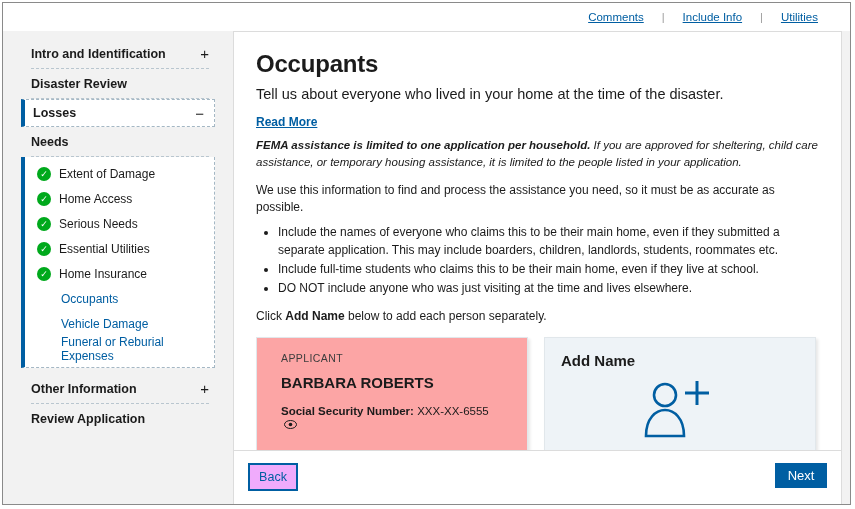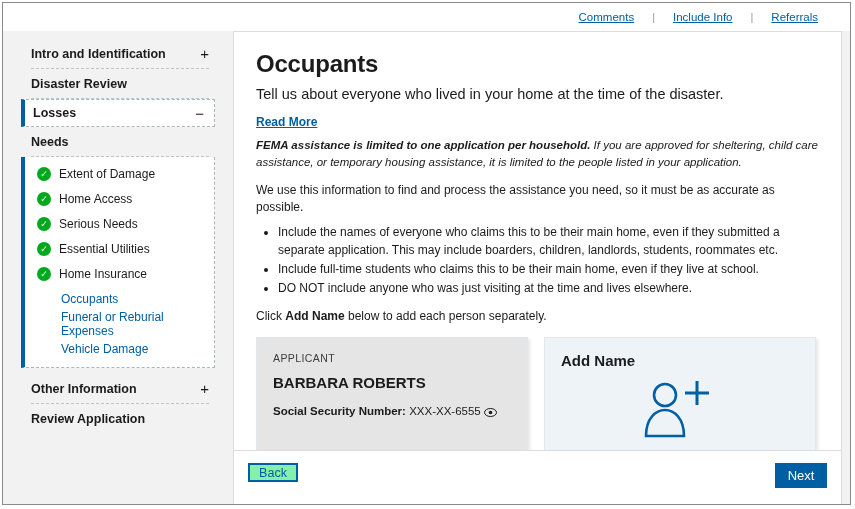--- a/index.html
+++ b/index.html
@@ -187,25 +187,25 @@
   }
   ul.bullets li { margin-bottom: 2px; }
   .cards-row {
     display: flex;
     gap: 16px;
     margin-top: 12px;
   }
   .occ-card {
     width: 272px;
     height: 142px;
-    background: #e5e5e5;
+    background: #fca5a5;
     border: 1px solid #e1e7eb;
     box-shadow: 2px 2px 3px rgba(0,0,0,0.10);
     box-sizing: border-box;
-    padding: 14px 16px;
+    padding: 14px 24px;
   }
   .occ-label {
     font-size: 10.5px;
     letter-spacing: 0.4px;
     color: #3d3d3d;
     margin-bottom: 10px;
   }
   .occ-name {
     font-size: 15px;
     font-weight: bold;
@@ -255,22 +255,22 @@
     background: #ffffff;
     border: 1px solid #dcdcdc;
     border-top: none;
     box-sizing: border-box;
   }
   .btn-back {
     position: absolute;
     left: 14px;
     top: 12px;
     width: 50px;
-    height: 19px;
-    background: #86efac;
+    height: 28px;
+    background: #f0abfc;
     border: 2px solid #005ea2;
     color: #005ea2;
     font-size: 12.5px;
     font-weight: normal;
     cursor: pointer;
     font-family: "Liberation Sans", sans-serif;
   }
   .btn-next {
     position: absolute;
     right: 14px;
@@ -288,21 +288,21 @@
 </head>
 <body>
 
 <div class="app-frame">
 
   <div class="topbar">
     <span class="topbar-link">Comments</span>
     <span class="topbar-sep">|</span>
     <span class="topbar-link">Include Info</span>
     <span class="topbar-sep">|</span>
-    <span class="topbar-link">Referrals</span>
+    <span class="topbar-link">Utilities</span>
   </div>
 
   <div class="sidebar">
 
     <div class="nav-item">
       <span>Intro and Identification</span>
       <span class="plus">+</span>
     </div>
 
     <div class="nav-item">
@@ -336,24 +336,24 @@
         <span>Essential Utilities</span>
       </div>
       <div class="subitem">
         <span class="check">✓</span>
         <span>Home Insurance</span>
       </div>
       <div class="subitem link">
         <span>Occupants</span>
       </div>
       <div class="subitem link">
+        <span>Vehicle Damage</span>
+      </div>
+      <div class="subitem link">
         <span>Funeral or Reburial Expenses</span>
-      </div>
-      <div class="subitem link">
-        <span>Vehicle Damage</span>
       </div>
     </div>
 
     <div class="nav-item nav-lower">
       <span>Other Information</span>
       <span class="plus">+</span>
     </div>
 
     <div class="nav-item no-rule">
       <span>Review Application</span>

